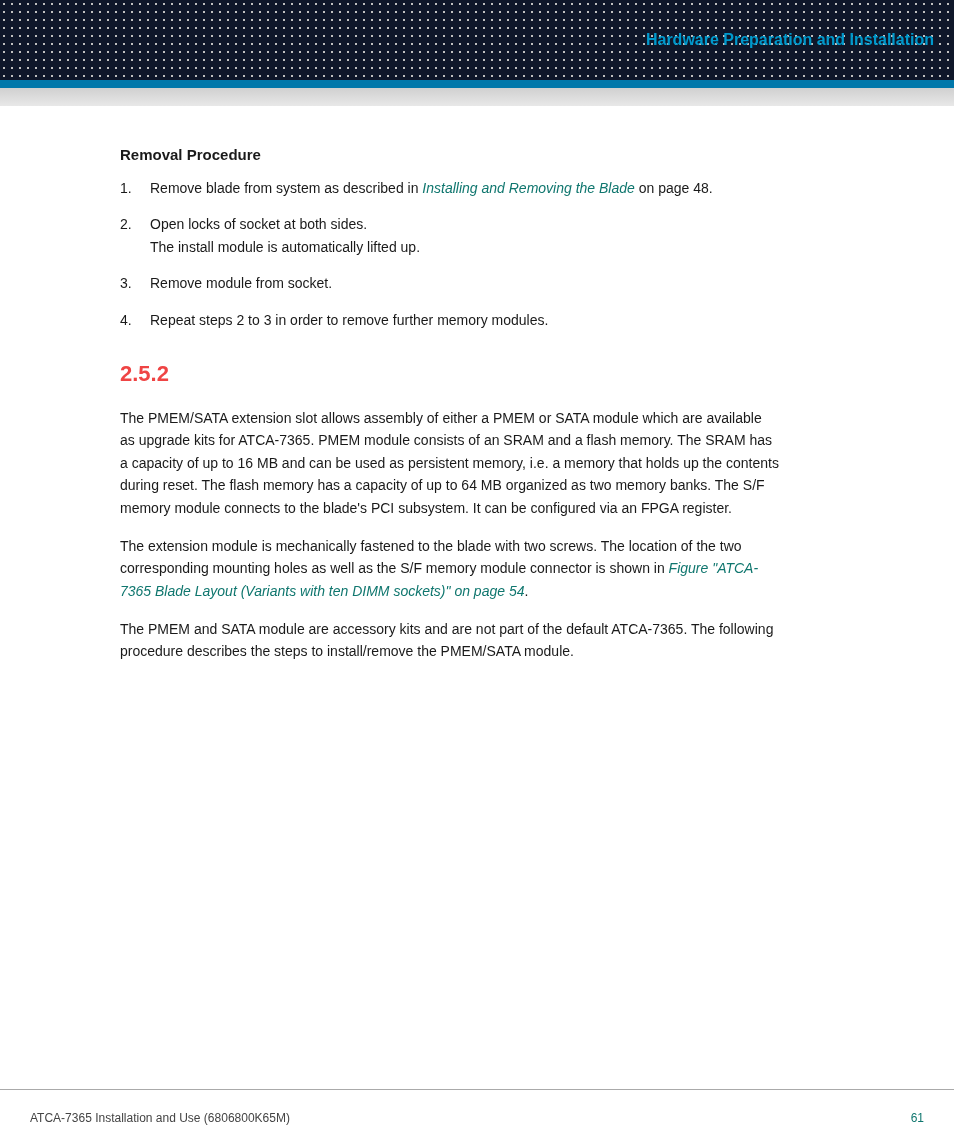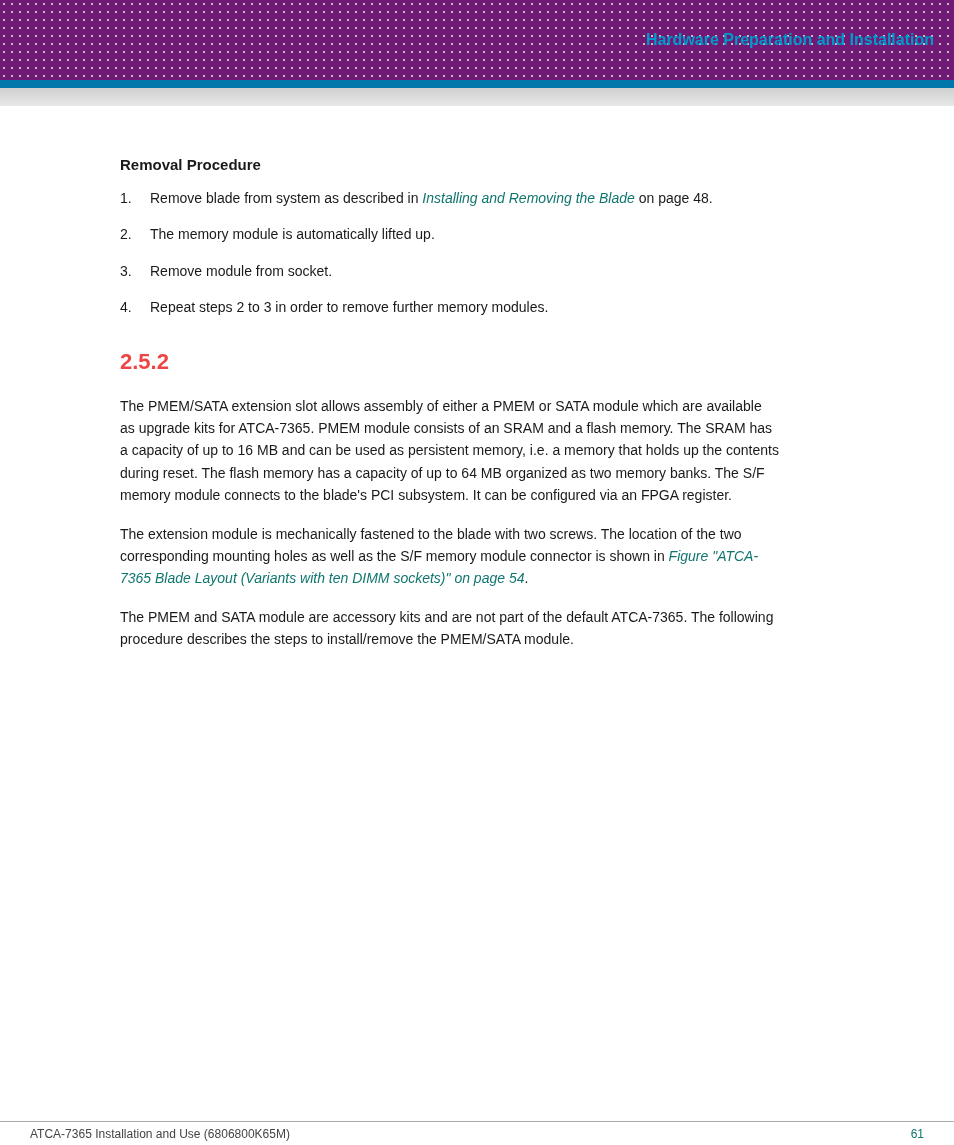--- a/index.html
+++ b/index.html
@@ -16,21 +16,21 @@
       font-size: 14px;
       color: #1a1a1a;
       position: relative;
     }
 
     
     .header-area {
       position: relative;
       width: 100%;
       height: 80px;
-      background-color: #701a75;
+      background-color: #0f172a;
       overflow: hidden;
     }
 
     .dot-pattern {
       position: absolute;
       top: 0;
       left: 0;
       width: 100%;
       height: 100%;
       background-image: radial-gradient(circle, #c0c0c0 1px, transparent 1px);
@@ -58,21 +58,21 @@
 
     
     .gray-bar {
       width: 100%;
       height: 18px;
       background: linear-gradient(to bottom, #d0d0d0, #e8e8e8);
     }
 
     
     .content {
-      padding: 40px 60px 60px 120px;
+      padding: 30px 60px 60px 120px;
       max-width: 840px;
     }
 
     .section-title {
       font-size: 15px;
       font-weight: bold;
       color: #1a1a1a;
       margin-bottom: 14px;
       margin-top: 10px;
     }
@@ -139,21 +139,21 @@
       font-weight: bold;
       color: #0099cc;
     }
 
     
     .footer {
       position: absolute;
       bottom: 0;
       left: 0;
       right: 0;
-      height: 24px;
+      height: 56px;
       border-top: 1px solid #aaaaaa;
       display: flex;
       align-items: center;
       justify-content: space-between;
       padding: 0 30px;
     }
 
     .footer-left {
       font-size: 12px;
       color: #444444;
@@ -186,21 +186,22 @@
       <li>
         <span class="list-number">1.</span>
         <span class="list-content">
           <span>Remove blade from system as described in </span><a class="link">Installing and Removing the Blade</a><span> on page 48</span><span>.</span>
         </span>
       </li>
 
       <li>
         <span class="list-number">2.</span>
         <span class="list-content">
-          <span class="list-sub">The memory module is automatically lifted up.</span>
+          <span class="list-sub">Open locks of socket at both sides.</span>
+          <span class="list-sub">The install module is automatically lifted up.</span>
         </span>
       </li>
 
       <li>
         <span class="list-number">3.</span>
         <span class="list-content">Remove module from socket.</span>
       </li>
 
       <li>
         <span class="list-number">4.</span>

